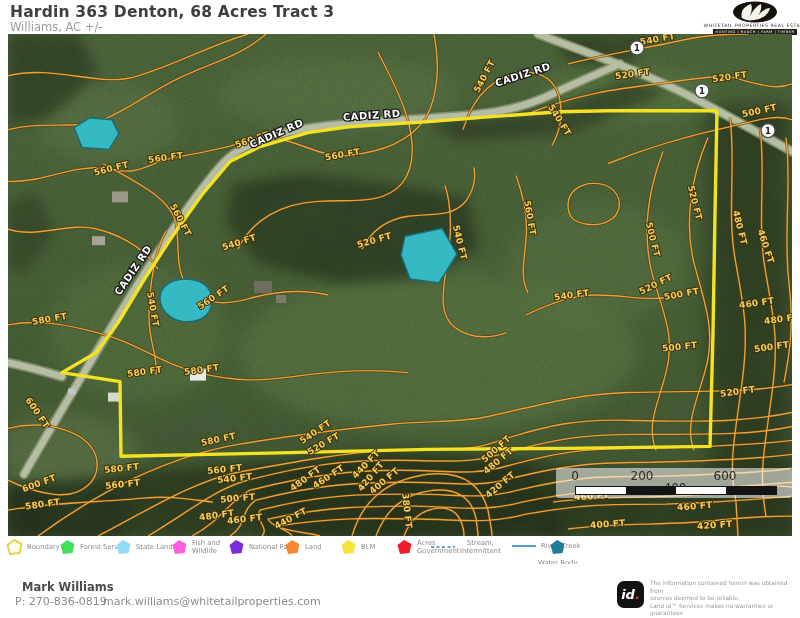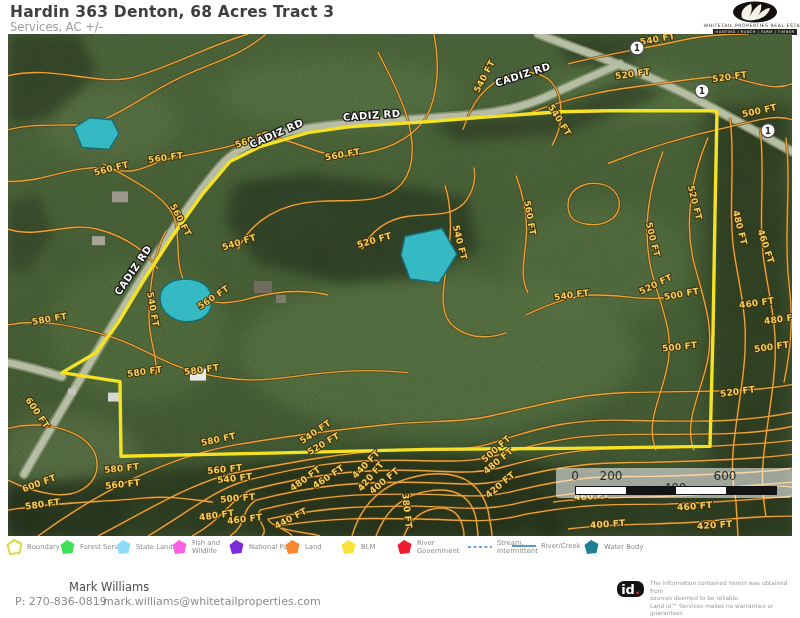--- a/index.html
+++ b/index.html
@@ -31,37 +31,37 @@
   .seg.w{background:#fdfdfd;}
   .seg.b{background:#141414;}
 
   
   .legend{position:absolute;left:0;top:536px;width:652px;height:28px;background:#fff;}
   .legend-item{position:absolute;top:3px;display:flex;align-items:center;gap:4px;}
   .legend-label{font-size:6.8px;color:#8a8a8a;line-height:1.2;white-space:pre-line;}
 
   
   footer{position:absolute;left:0;top:564px;width:800px;height:54px;background:#fff;}
-  .agent{position:absolute;left:22px;top:16px;font-size:11.5px;font-weight:normal;color:#4c4c4c;margin-left:47px;}
+  .agent{position:absolute;left:22px;top:16px;font-size:11.5px;font-weight:bold;color:#4c4c4c;}
   .phone{position:absolute;left:15px;top:31px;font-size:11px;color:#8b8b8b;}
   .email{position:absolute;left:103px;top:31px;font-size:11px;color:#8b8b8b;}
   .address{position:absolute;left:286px;top:31px;font-size:11px;color:#8b8b8b;}
-  .landid{position:absolute;left:617px;top:17px;width:27px;height:16px;background:#121212;border-radius:7px;display:flex;align-items:center;justify-content:center;}
+  .landid{position:absolute;left:617px;top:17px;width:27px;height:27px;background:#121212;border-radius:7px;display:flex;align-items:center;justify-content:center;font-style:italic;}
   .id-txt{color:#fff;font-weight:bold;font-size:13px;letter-spacing:0;}
   .id-txt .dot{color:#e8302a;}
   .disclaimer{position:absolute;left:650px;top:16px;width:145px;font-size:5.8px;line-height:1.3;color:#9a9a9a;}
 </style>
 </head>
 <body>
 
 <div class="page">
 
   <header>
     <div class="title">Hardin 363 Denton, 68 Acres Tract 3</div>
-    <div class="subtitle">Services,  AC +/-</div>
+    <div class="subtitle">Williams,  AC +/-</div>
     <div class="brand">
       <svg class="brand-mark" width="46" height="22" viewBox="-23 -11 46 22">
         <ellipse cx="0" cy="0" rx="22" ry="10.5" fill="#14110d"></ellipse>
         <path d="M-13,6 C-15,0 -11,-6 -4,-8 C-2,-3 -4,1 -6,5 C-2,-1 1,-6 6,-8 C7,-3 5,2 1,6 C5,1 10,-4 15,-4 C14,1 10,5 4,7 C-3,9 -9,9 -13,6 Z" fill="#f5f2ea"></path>
       </svg>
       <div class="brand-name">Whitetail Properties Real Estate</div>
       <div class="brand-tagline">HUNTING | RANCH | FARM | TIMBER</div>
     </div>
   </header>
 
@@ -349,21 +349,21 @@
           <g>
             <circle cx="760" cy="97" r="7" fill="#ffffff" stroke="#4a4a4a" stroke-width="1.2"></circle>
             <text class="rm-t" x="760" y="100">1</text>
           </g>
         </g>
     </svg>
 
     <div class="scalebar">
       <div id="scale-ticks">
           <span style="left: 19px;">0</span>
-          <span style="left: 55px;">200</span>
+          <span style="left: 86px;">200</span>
           <span style="left: 119px; margin-top: 12px;">400</span>
           <span style="left: 169px;">600</span>
           <span style="left: 219px; margin-left: 48px;">800ft</span>
         </div>
       <div class="bar">
         <div class="seg w"></div>
         <div class="seg b"></div>
         <div class="seg w"></div>
         <div class="seg b"></div>
       </div>
@@ -411,37 +411,37 @@
       <div class="legend-item" style="left: 340px;">
         <svg width="17" height="16">
           <polygon points="8,1 15.5,5 13.5,14 4,15 1.5,6" fill="#f9e33a"></polygon>
         </svg>
         <span class="legend-label">BLM</span>
       </div>
       <div class="legend-item" style="left: 396px;">
         <svg width="17" height="16">
           <polygon points="8,1 15.5,5 13.5,14 4,15 1.5,6" fill="#ee1c2e"></polygon>
         </svg>
-        <span class="legend-label">River
+        <span class="legend-label">Acres
 Government</span>
       </div>
-      <div class="legend-item" style="left: 467px;">
+      <div class="legend-item" style="left: 430px; text-align: center;">
         <svg width="26" height="14">
           <line x1="1" y1="7" x2="25" y2="7" stroke="#6aa5d8" stroke-width="1.8" stroke-dasharray="3,2.5"></line>
         </svg>
         <span class="legend-label">Stream,
 Intermittent</span>
       </div>
       <div class="legend-item" style="left: 511px;">
         <svg width="26" height="14">
           <line x1="1" y1="7" x2="25" y2="7" stroke="#4a90c8" stroke-width="1.8"></line>
         </svg>
         <span class="legend-label">River/Creek</span>
       </div>
-      <div class="legend-item" style="left: 583px;">
+      <div class="legend-item" style="left: 538px; flex-direction: column;">
         <svg width="17" height="16">
           <polygon points="8,1 15.5,5 13.5,14 4,15 1.5,6" fill="#1f7e94"></polygon>
         </svg>
         <span class="legend-label">Water Body</span>
       </div>
     </div>
 
   <footer>
     <div class="agent">Mark  Williams</div>
     <div class="phone">P: 270-836-0819</div>

